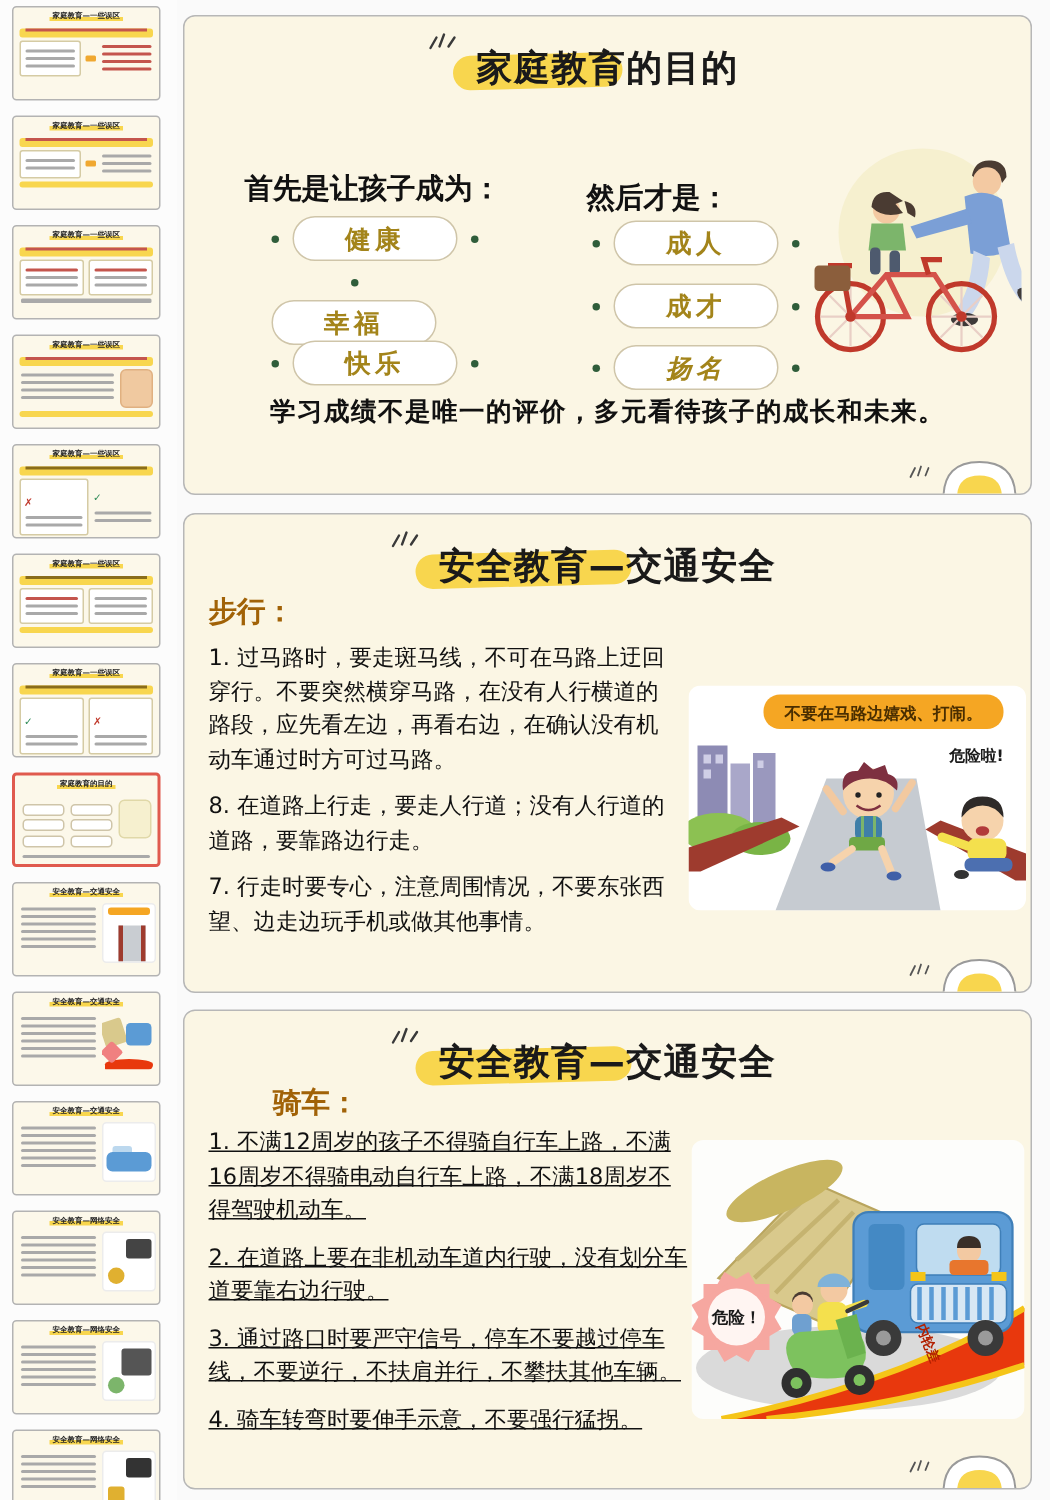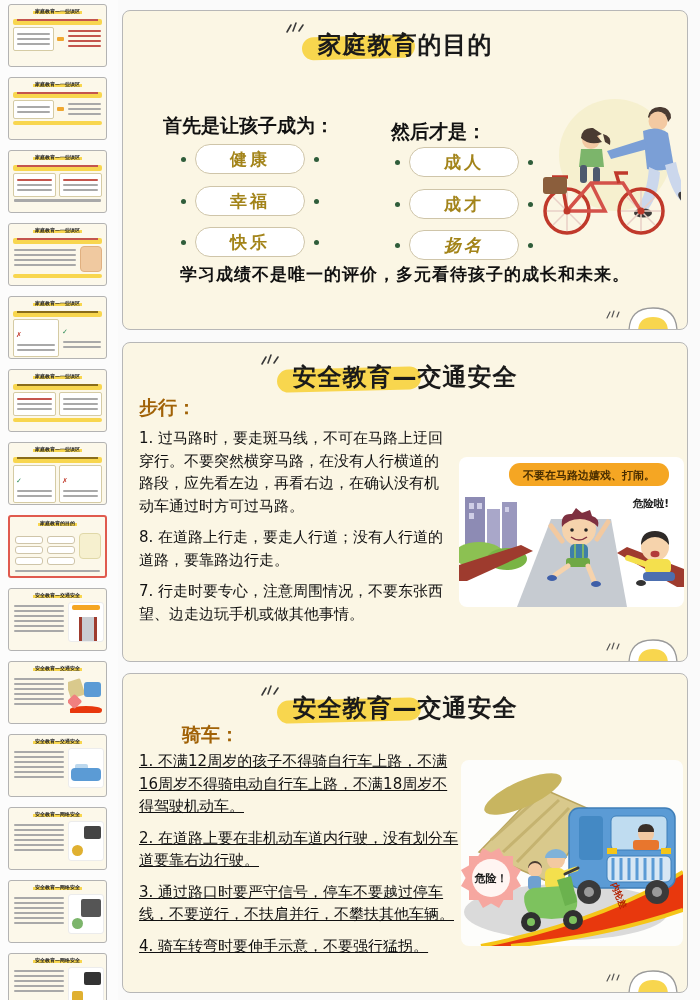--- a/index.html
+++ b/index.html
@@ -344,21 +344,21 @@
         <span class="tx">家庭教育的目的</span>
       </span>
     </div>
 
     <div class="grp-heading" id="gh-left">首先是让孩子成为：</div>
     <div class="pill-row" style="left:58px;top:133px;">
       <span class="dot"></span>
       <span class="pill">健康</span>
       <span class="dot"></span>
     </div>
-    <div class="pill-row" style="left:58px;top:175px;">
+    <div class="pill-row" style="left:58px;top:175px;flex-direction:column;">
       <span class="dot"></span>
       <span class="pill">幸福</span>
       <span class="dot"></span>
     </div>
     <div class="pill-row" style="left:58px;top:216px;">
       <span class="dot"></span>
       <span class="pill">快乐</span>
       <span class="dot"></span>
     </div>
 

